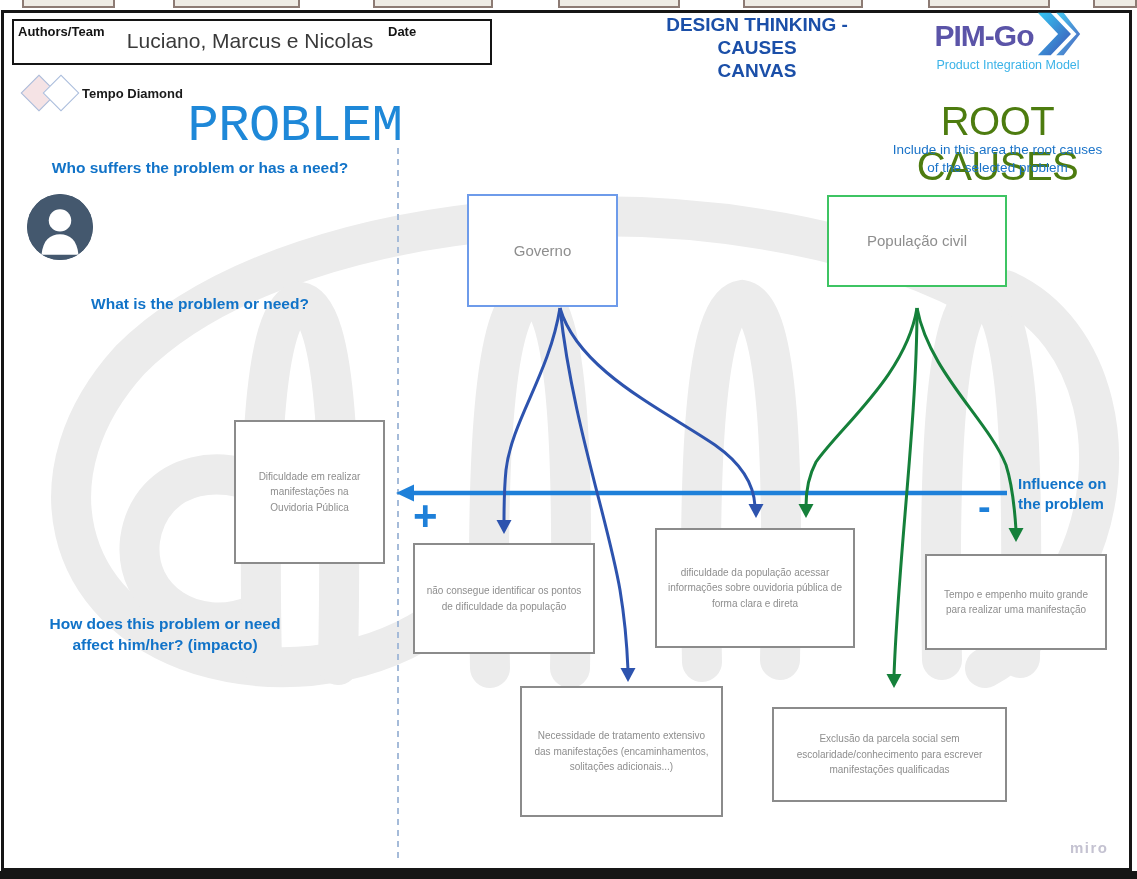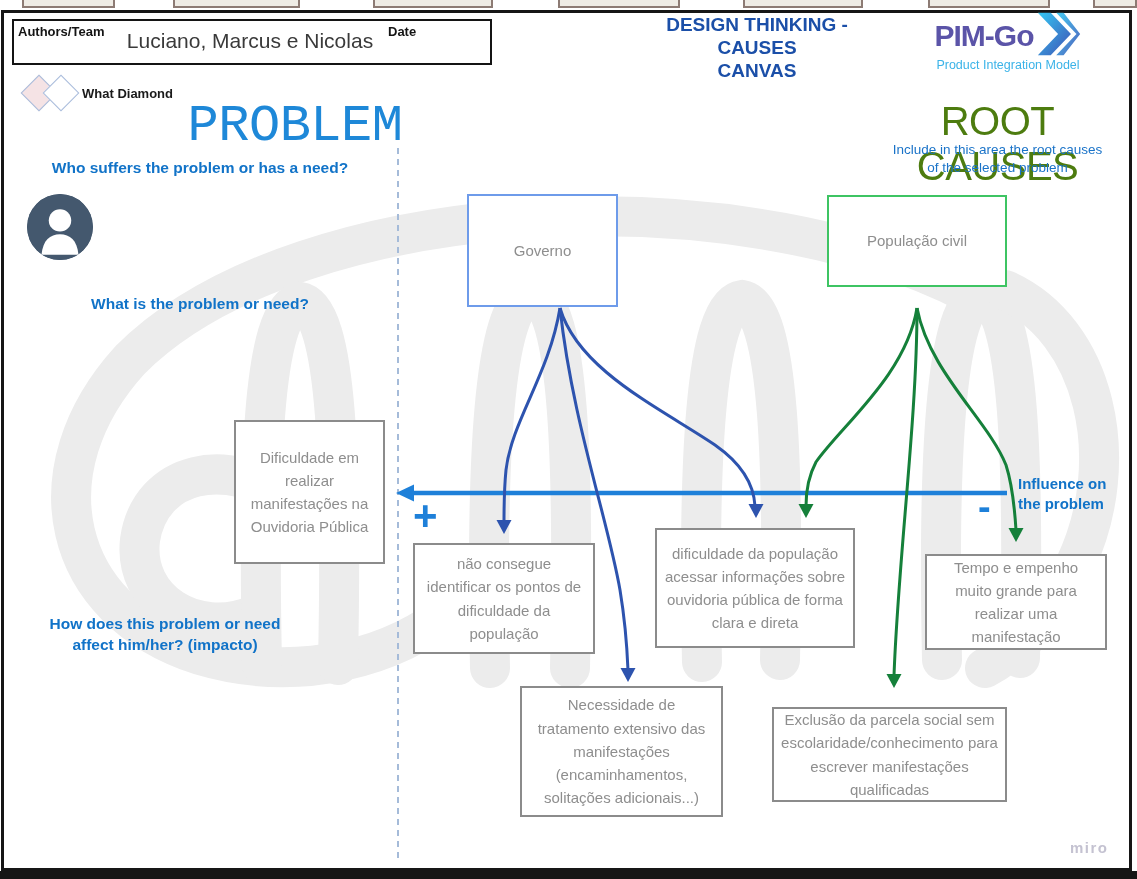--- a/index.html
+++ b/index.html
@@ -43,21 +43,21 @@
   .q{position:absolute;text-align:center;font-size:15.5px;font-weight:bold;color:#1173c8;line-height:1.35;z-index:2;box-sizing:border-box;}
   .q-who{left:30px;top:158px;width:340px;}
   .q-what{left:30px;top:294px;width:340px;}
   .q-how{left:20px;top:614px;width:290px;}
 
   .avatar{left:27px;top:194px;width:66px;height:66px;border-radius:50%;background:#44586e;overflow:hidden;z-index:2;}
 
   
   .card{position:absolute;background:#fff;border:2.5px solid #8b8b8b;color:#8e8e8e;
         display:flex;align-items:center;justify-content:center;text-align:center;
-        font-size:15px;line-height:1.55;box-sizing:border-box;padding:4px 10px;z-index:2;}
+        font-size:10px;line-height:1.55;box-sizing:border-box;padding:4px 10px;z-index:2;}
   .card-impact{left:234px;top:420px;width:151px;height:144px;padding:4px 12px;}
   .actor-governo{left:467px;top:194px;width:151px;height:113px;border-color:#6e9bea;font-size:15px;}
   .actor-populacao{left:827px;top:195px;width:180px;height:92px;border-color:#3ec463;font-size:15px;}
   .cause-0{left:413px;top:543px;width:182px;height:111px;}
   .cause-1{left:655px;top:528px;width:200px;height:120px;padding:0 7px;}
   .cause-2{left:925px;top:554px;width:182px;height:96px;padding:2px 8px;}
   .cause-3{left:520px;top:686px;width:203px;height:131px;padding:4px 8px;}
   .cause-4{left:772px;top:693px;width:235px;height:95px;padding:2px 7px;margin-top:14px;}
 
   .plus-sign{left:413px;top:492px;font-size:42px;font-weight:bold;color:#1e80d9;z-index:2;}
@@ -119,21 +119,21 @@
           <path d="M2,0 L16,0 L38,23 L16,46 L2,46 L24,23 Z" fill="url(#chev)"></path>
           <path d="M22,0 L30,0 L48,23 L30,46 L22,46 L44,23 Z" fill="url(#chev)" opacity=".92"></path>
         </svg>
       </span>
     </div>
     <div class="logo-sub">Product Integration Model</div>
   </div>
 
   <div class="diamond filled"></div>
   <div class="diamond outline"></div>
-  <div class="abs first-diamond-label">What Diamond</div>
+  <div class="abs first-diamond-label">Tempo Diamond</div>
 
   <div class="abs h-problem">PROBLEM</div>
   <div class="abs h-root">ROOT CAUSES</div>
   <div class="abs root-sub">
     <div>Include in this area the root causes</div>
     <div>of the selected problem</div>
   </div>
 
   <div class="q q-who">Who suffers the problem or has a need?</div>
   <div class="q q-what">What is the problem or need?</div>

